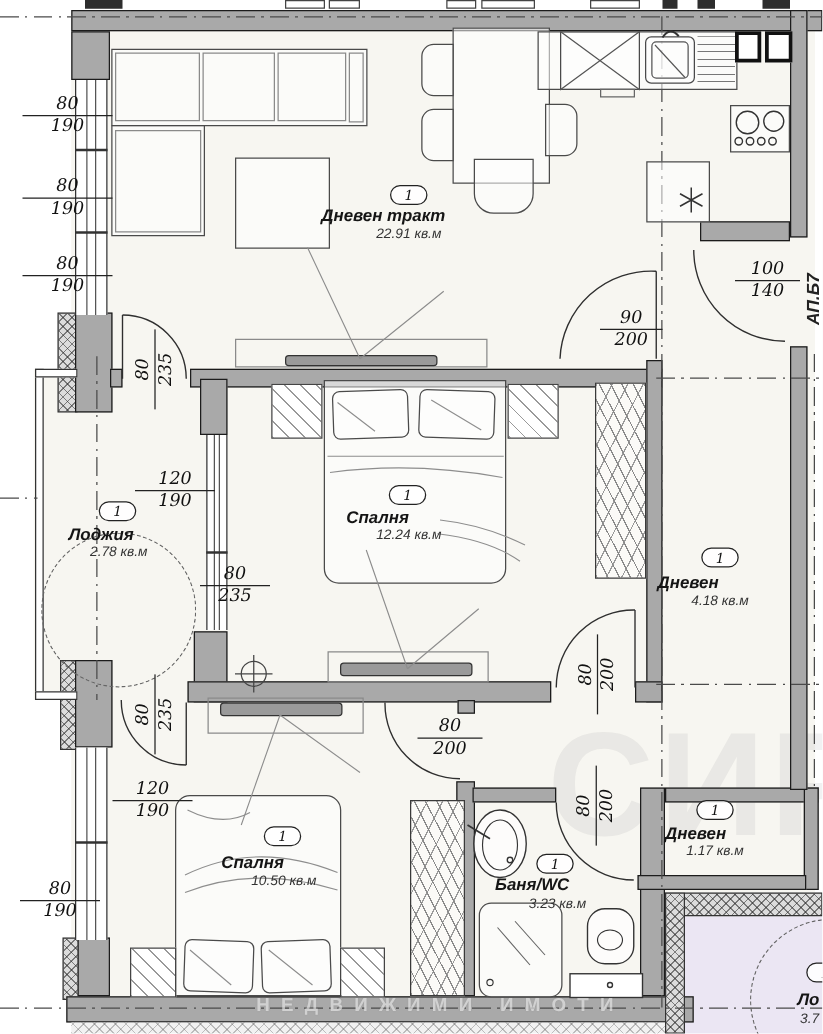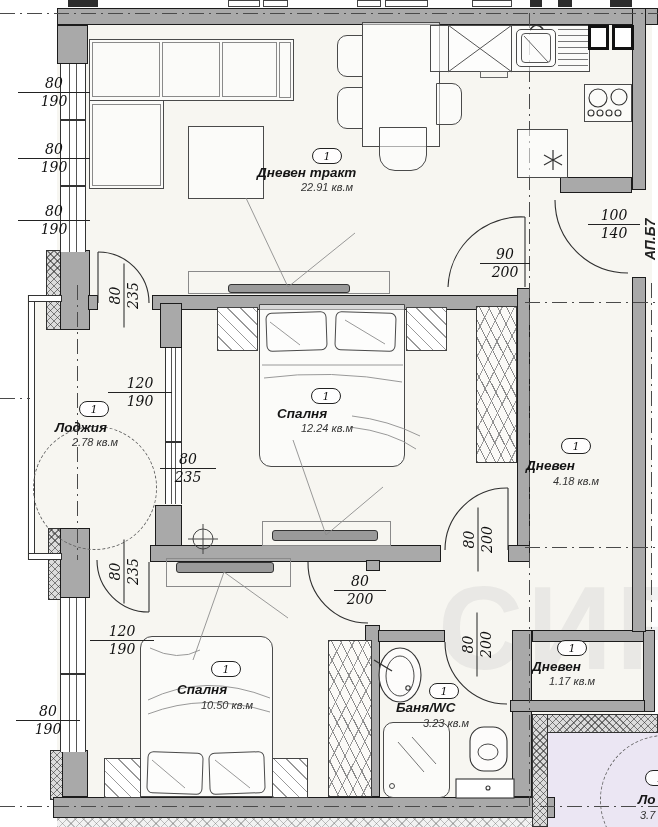--- a/index.html
+++ b/index.html
@@ -338,14 +338,15 @@
   <div class="abs badge" style="left:557px;top:640px;">1</div>
   <div class="abs rname" style="left:532px;top:659px;width:80px;">Дневен</div>
   <div class="abs rarea" style="left:532px;top:675px;width:80px;">1.17 кв.м</div>
 
   <div class="abs badge" style="left:645px;top:770px;">1</div>
   <div class="abs rname" style="left:638px;top:792px;width:44px;text-align:left;">Ло</div>
   <div class="abs rarea" style="left:640px;top:809px;width:40px;text-align:left;">3.7</div>
 
   <div class="abs apt" style="left:620px;top:222px;width:60px;">АП.Б7</div>
 
+  <div class="abs wm-small" style="left:205px;top:796px;">НЕДВИЖИМИ ИМОТИ</div>
 
 </div>
 
 </body></html>

